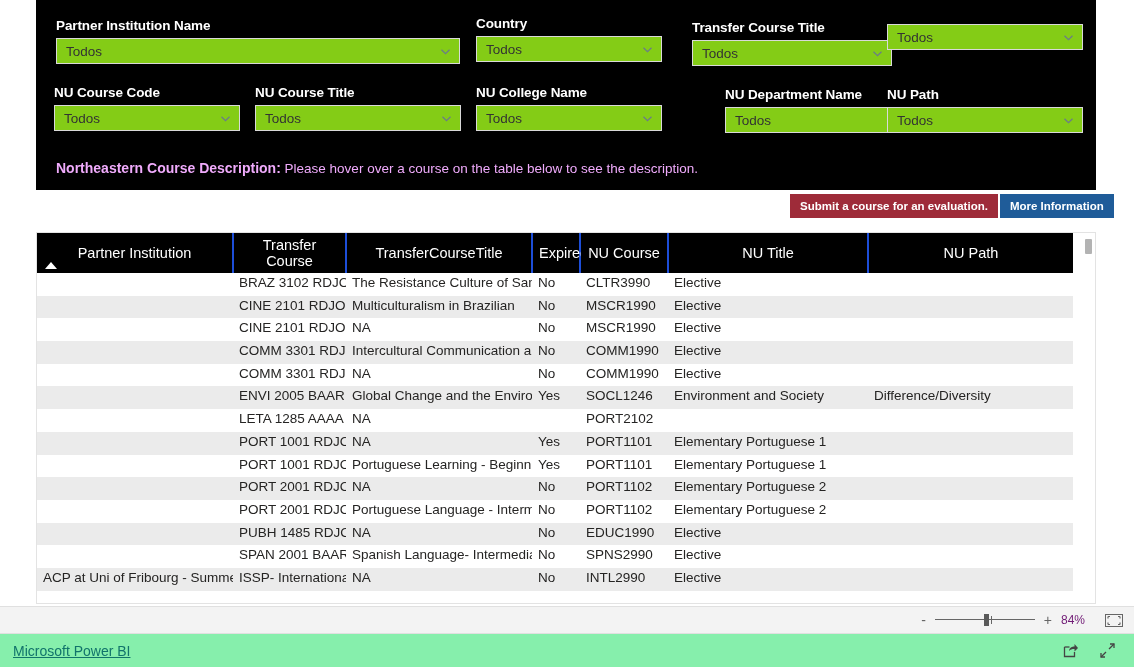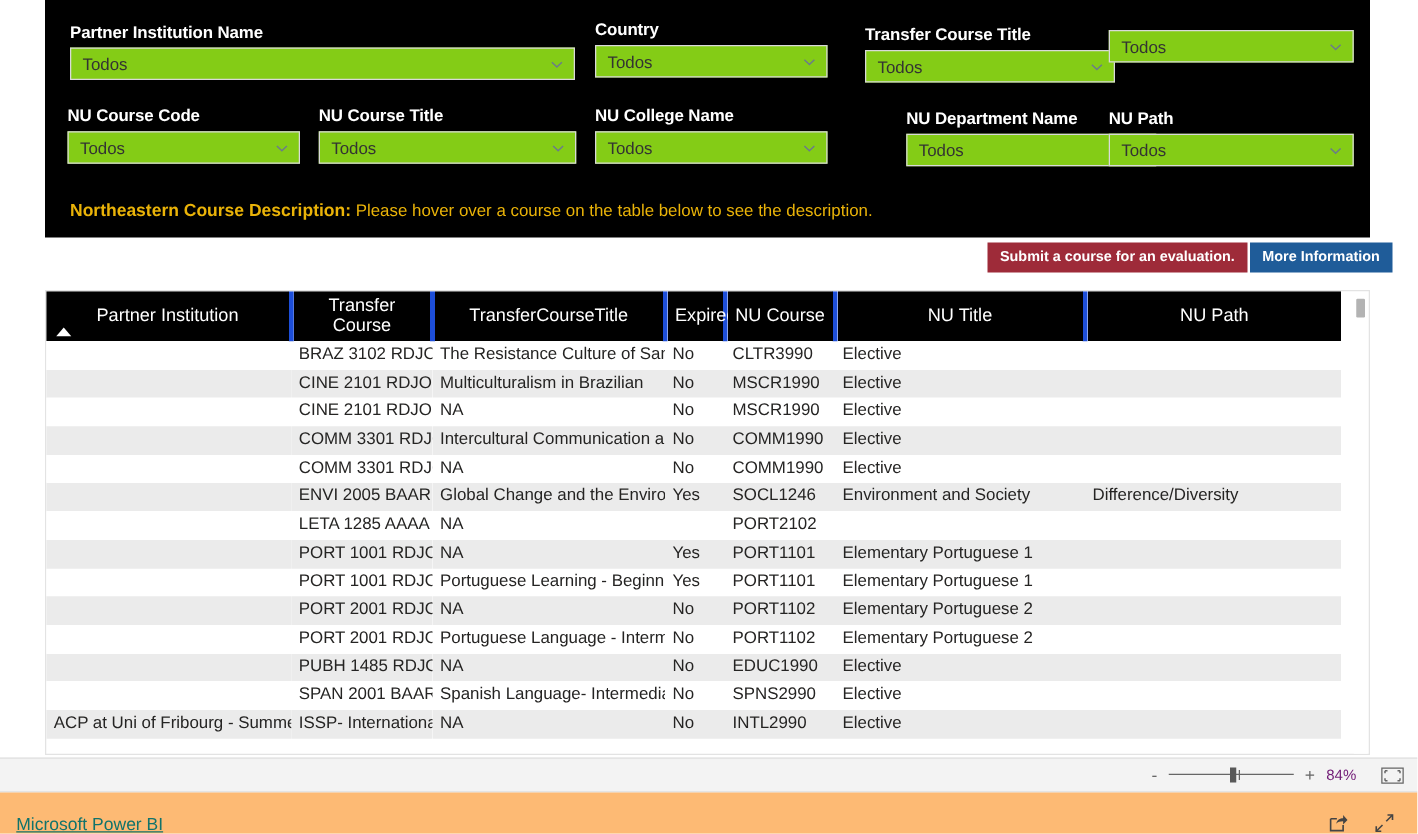--- a/index.html
+++ b/index.html
@@ -61,21 +61,21 @@
     height: 13px;
     flex: 0 0 auto;
   }
   .chev svg { display: block; }
 
   
   .desc-strip {
     position: absolute;
     left: 20px;
     top: 160px;
-    color: #eab308;
+    color: #f0abfc;
     font-size: 13.5px;
     font-family: "Liberation Sans", sans-serif;
     white-space: nowrap;
   }
   .desc-strip b {
     font-weight: bold;
     font-size: 14px;
   }
   .desc-strip span.desc-text {
     font-weight: normal;
@@ -123,21 +123,21 @@
     width: 1036px;
     font-family: "Liberation Sans", sans-serif;
   }
   table.grid thead th {
     background: #000000;
     color: #ffffff;
     font-size: 14.5px;
     font-weight: normal;
     height: 40px;
     padding: 0 6px;
-    border-right: 4px solid #1d4ed8;
+    border-right: 2px solid #1d4ed8;
     text-align: center;
     vertical-align: middle;
     position: relative;
     box-sizing: border-box;
     cursor: pointer;
   }
   table.grid thead th:last-child { border-right: none; }
   .sort-asc {
     position: absolute;
     left: 8px;
@@ -252,23 +252,23 @@
     cursor: pointer;
   }
 
   
   .footer {
     position: absolute;
     left: 0;
     top: 634px;
     width: 1134px;
     height: 33px;
-    background: #fdba74;
+    background: #86efac;
     display: flex;
-    align-items: flex-end;
+    align-items: center;
   }
   .pbi-link {
     margin-left: 13px;
     color: #11736b;
     font-size: 14px;
     font-family: "Liberation Sans", sans-serif;
     text-decoration: underline;
     cursor: pointer;
   }
   .footer-icons {

